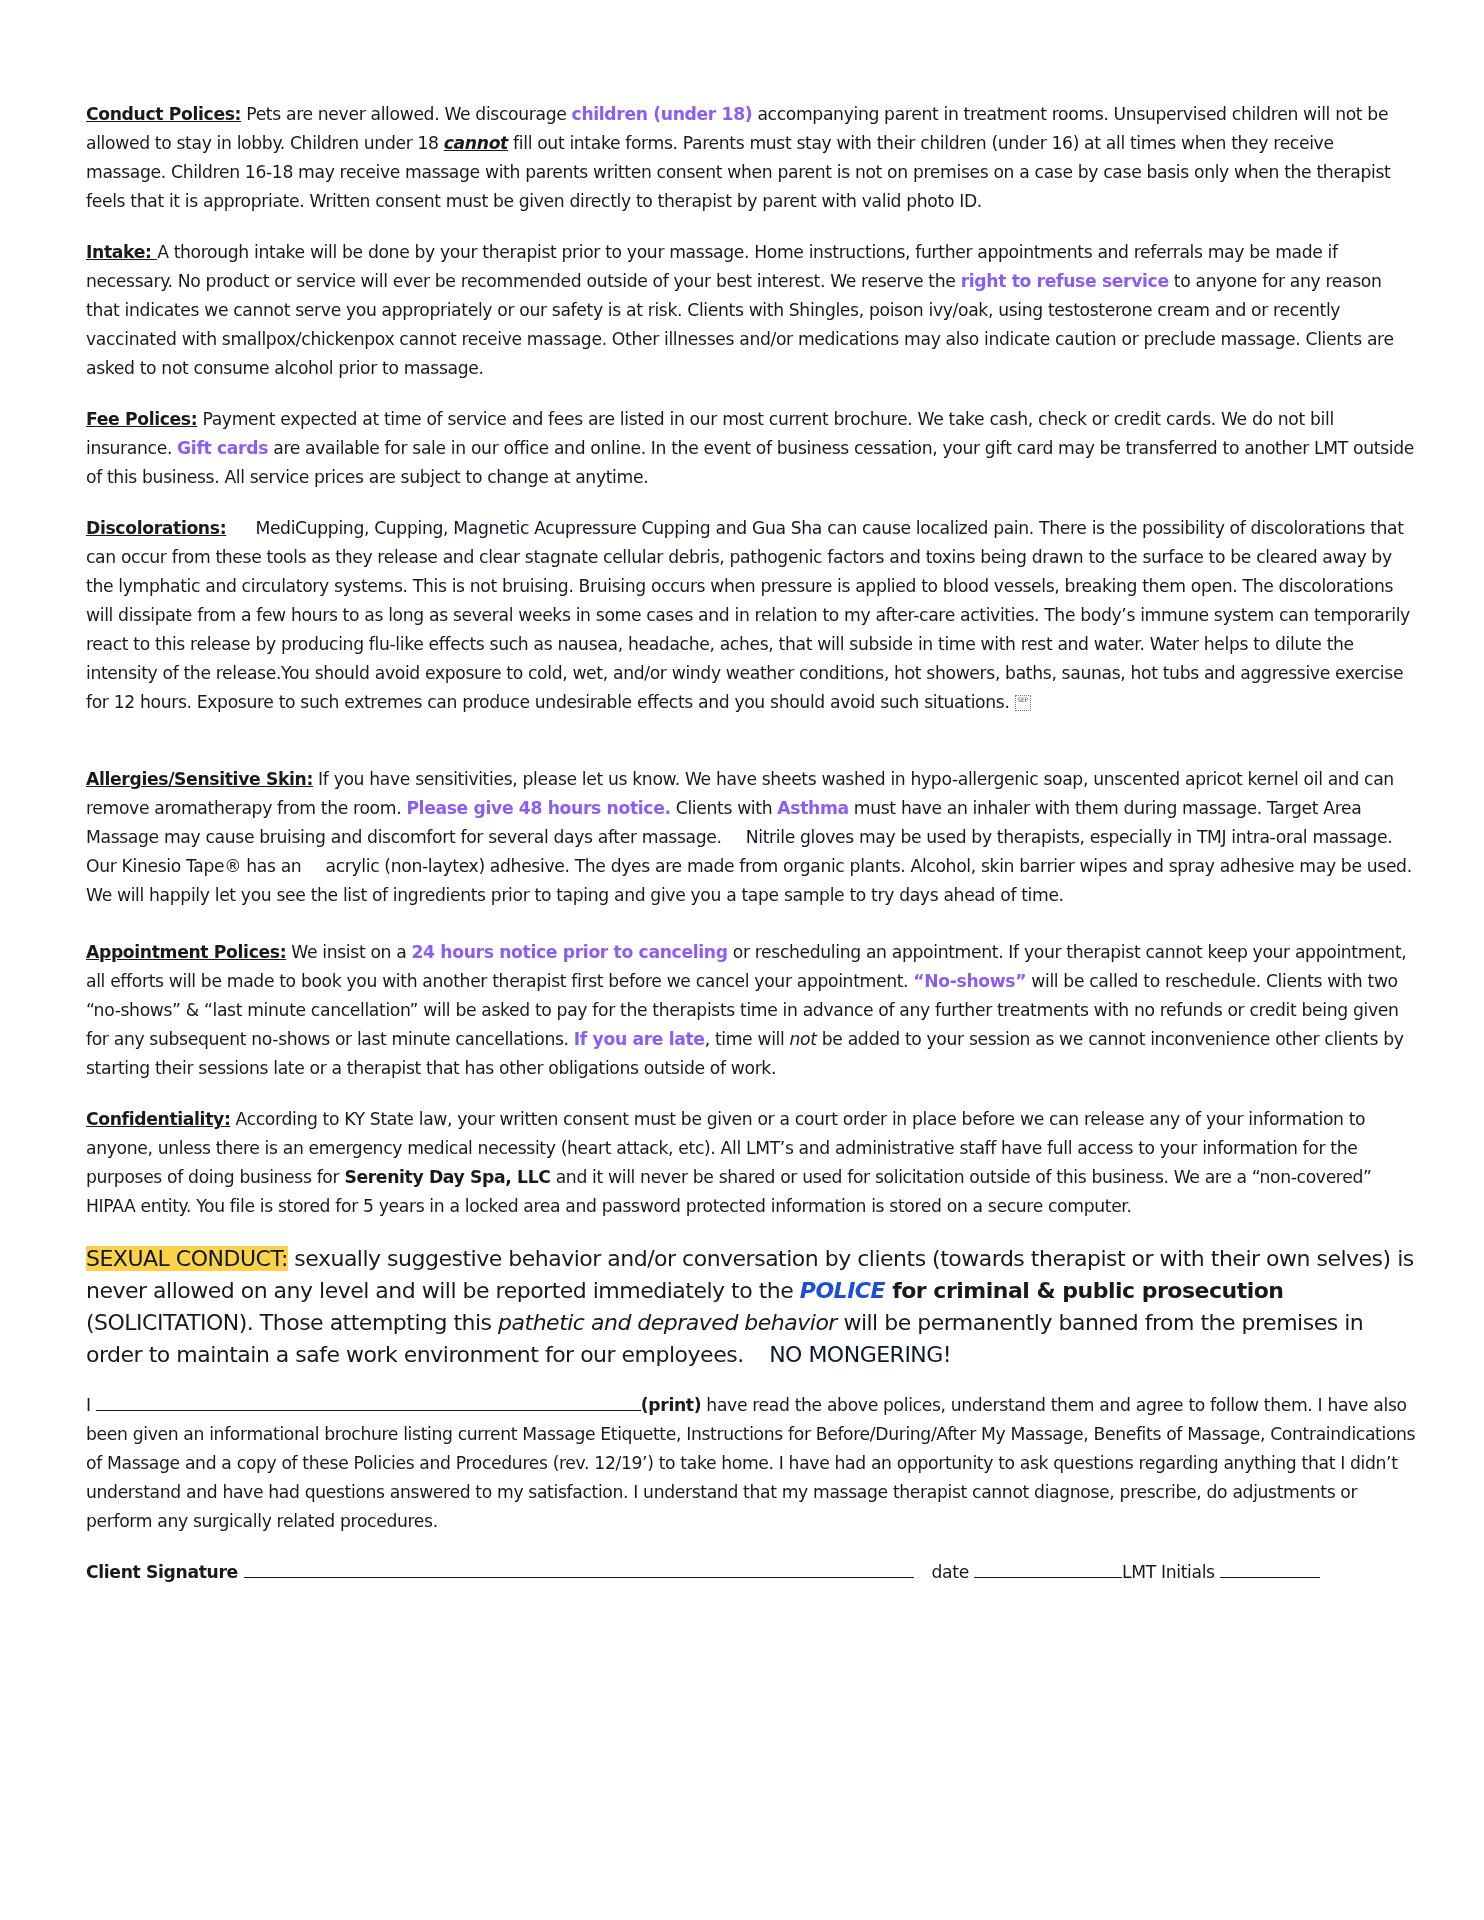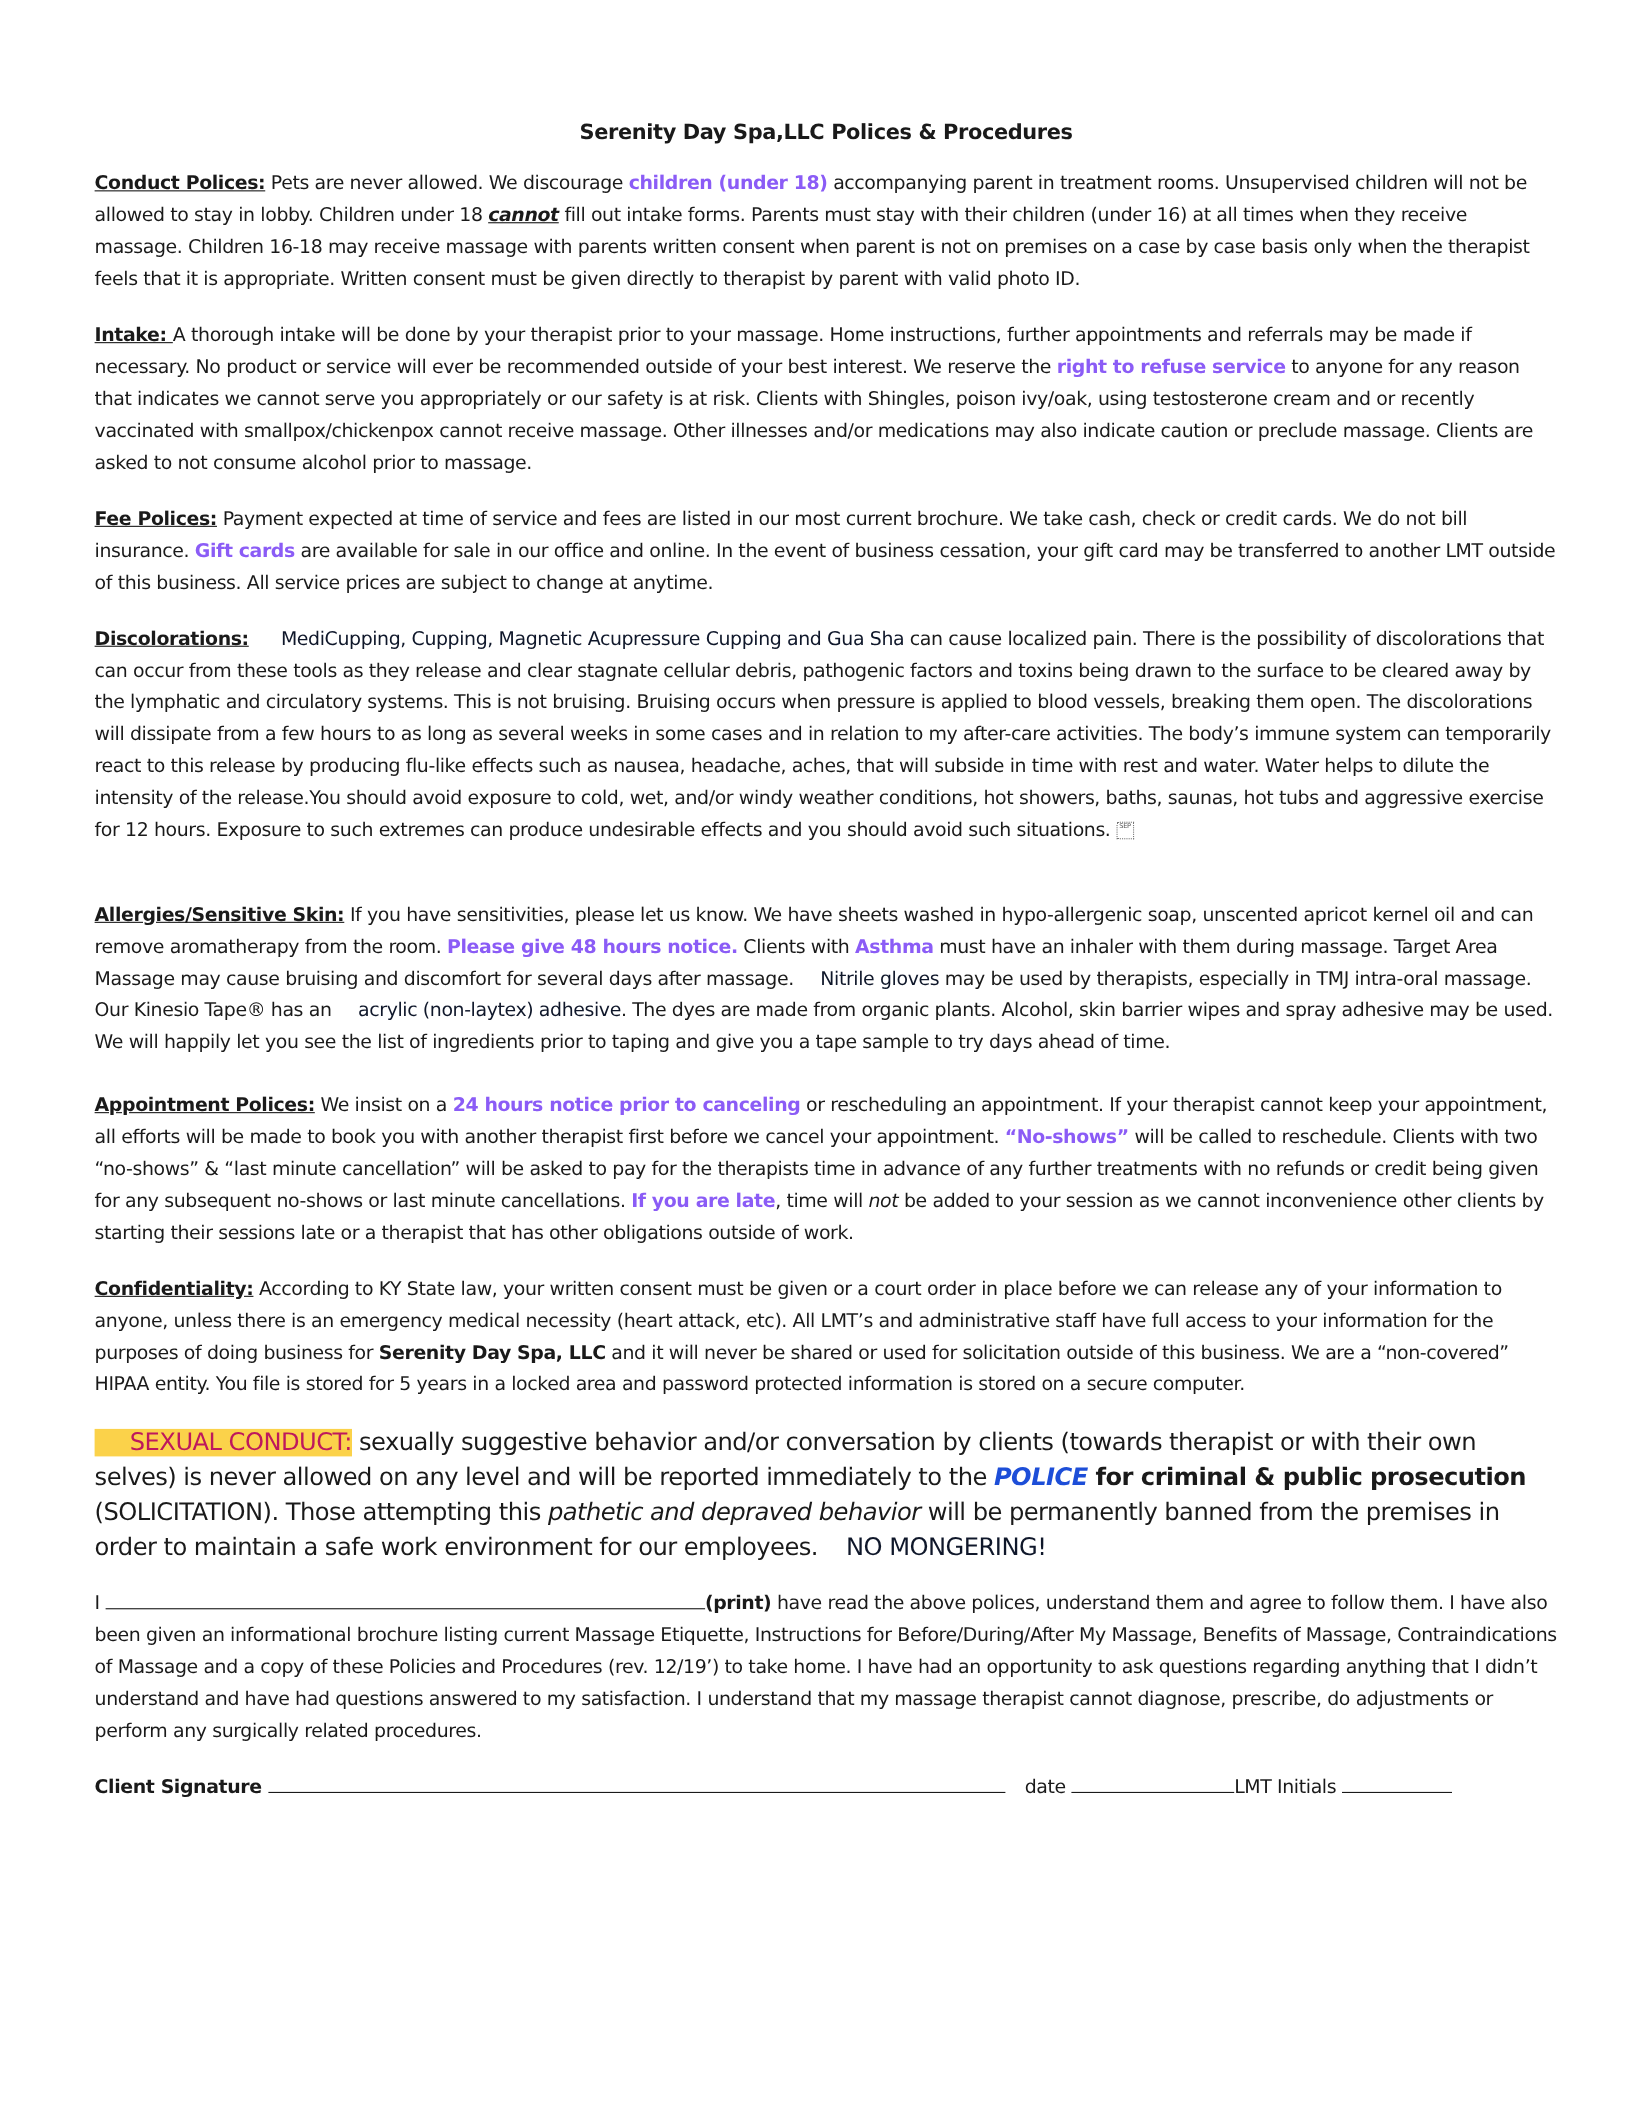--- a/index.html
+++ b/index.html
@@ -13,32 +13,31 @@
   .title { text-align: center; font-weight: bold; font-size: 19px; margin: 6px 0 18px 0; }
   .para { margin: 0 0 22px 0; }
   .head { font-weight: bold; text-decoration: underline; }
   .red { color: #8b5cf6; font-weight: bold; }
   .redn { color: #0f172a; margin-left: 19px; }
   .b { font-weight: bold; }
   .bi { font-weight: normal; font-style: italic; }
   .biu { font-weight: bold; font-style: italic; text-decoration: underline; }
   .gap { height: 26px; }
   .sexual { font-size: 22px; line-height: 32px; margin: 10px 0 20px 0; letter-spacing: -0.5px; }
-  .hl { background: #fbd24a; color: #be185d; padding-left: 32px; }
+  .hl { background: #fbd24a; color: #0f172a; }
   .blue { color: #1d4ed8; font-weight: bold; font-style: italic; }
   .sep { display: inline-block; width: 14px; height: 14px; border: 1px dotted #777; font-size: 6px; line-height: 7px; text-align: center; vertical-align: middle; color: #555; }
   .blank { display: inline-block; border-bottom: 1px solid #1a1a1a; height: 18px; vertical-align: baseline; }
   .sigrow { margin-top: 19px; }
 </style>
 </head>
 <body>
 
 <div class="page">
 
-  <div class="title">Serenity Day Spa,LLC Polices &amp; Procedures</div>
 
   <p class="para"><span class="head">Conduct Polices:</span><span>  Pets are never allowed. We discourage </span><span class="red">children (under 18)</span><span> accompanying parent in treatment rooms. Unsupervised children will not be allowed to stay in lobby. Children under 18 </span><span class="biu">cannot</span><span> fill out intake forms. Parents must stay with their children (under 16) at all times when they receive massage. Children 16-18 may receive massage with parents written consent when parent is not on premises on a case by case basis only when the therapist feels that it is appropriate. Written consent must be given directly to therapist by parent with valid photo ID.</span></p>
 
   <p class="para"><span class="head">Intake: </span><span> A thorough intake will be done by your therapist prior to your massage. Home instructions, further appointments and referrals may be made if necessary. No product or service will ever be recommended outside of your best interest. We reserve the </span><span class="red">right to refuse service</span><span> to anyone for any reason that indicates we cannot serve you appropriately or our safety is at risk. Clients with Shingles, poison ivy/oak, using testosterone cream and or recently vaccinated with smallpox/chickenpox cannot receive massage. Other illnesses and/or medications may also indicate caution or preclude massage. Clients are asked to not consume alcohol prior to massage.</span></p>
 
   <p class="para"><span class="head">Fee Polices:</span><span>  Payment expected at time of service and fees are listed in our most current brochure. We take cash, check or credit cards. We do not bill insurance. </span><span class="red">Gift cards</span><span> are available for sale in our office and online. In the event of business cessation, your gift card may be transferred to another LMT outside of this business. All service prices are subject to change at anytime.</span></p>
 
 
   <p class="para"><span class="head">Discolorations:</span>&nbsp; <span class="redn">MediCupping, Cupping, Magnetic Acupressure Cupping and Gua Sha</span><span> can cause localized pain. There is the possibility of discolorations that can occur from these tools as they release and clear stagnate cellular debris, pathogenic factors and toxins being drawn to the surface to be cleared away by the lymphatic and circulatory systems. This is not bruising. Bruising occurs when pressure is applied to blood vessels, breaking them open. The discolorations will dissipate from a few hours to as long as several weeks in some cases and in relation to my after-care activities. The body’s immune system can temporarily react to this release by producing flu-like effects such as nausea, headache, aches, that will subside in time with rest and water. Water helps to dilute the intensity of the release.You should avoid exposure to cold, wet, and/or windy weather conditions, hot showers, baths, saunas, hot tubs and aggressive exercise for 12 hours. Exposure to such extremes can produce undesirable effects and you should avoid such situations. </span><span class="sep">SEP</span></p>
 

